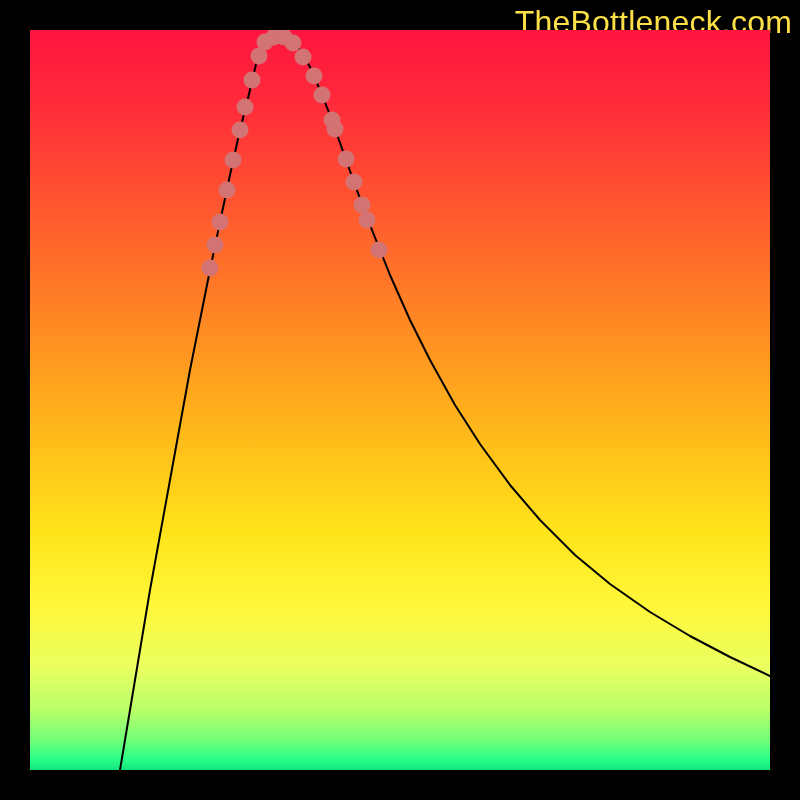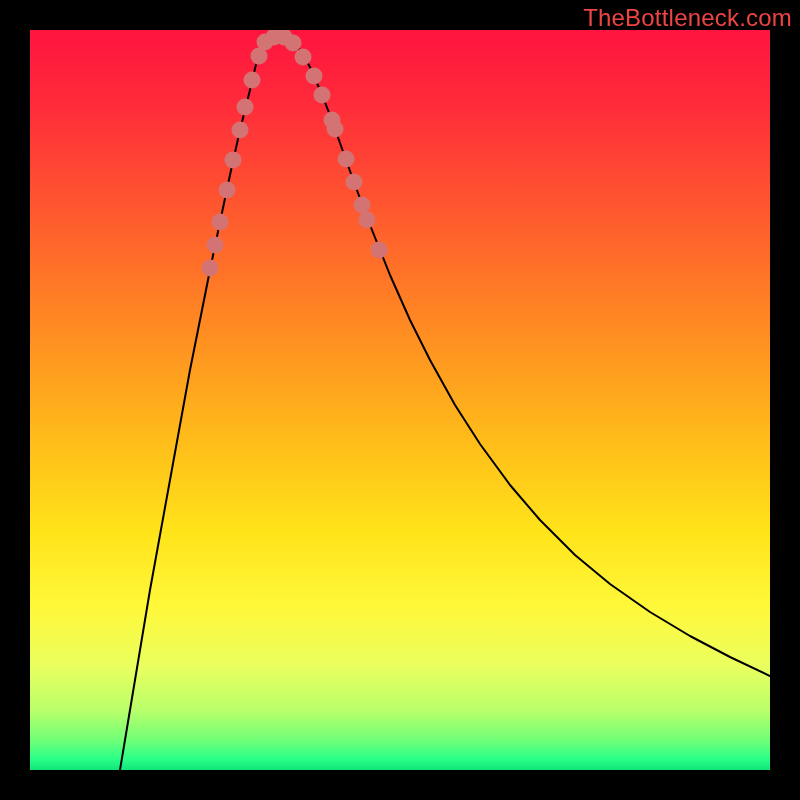--- a/index.html
+++ b/index.html
@@ -23,22 +23,22 @@
     position: absolute;
     left: 30px;
     top: 30px;
     width: 740px;
     height: 740px;
   }
   .watermark {
     position: absolute;
     top: 4px;
     right: 8px;
-    color: #ef4444;
-    font-size: 24px;
+    color: #fde047;
+    font-size: 32px;
     font-weight: 400;
     letter-spacing: 0.2px;
   }
   svg { display:block; }
 </style>
 </head>
 <body>
 
 <div class="frame">
   <div class="watermark">TheBottleneck.com</div>

